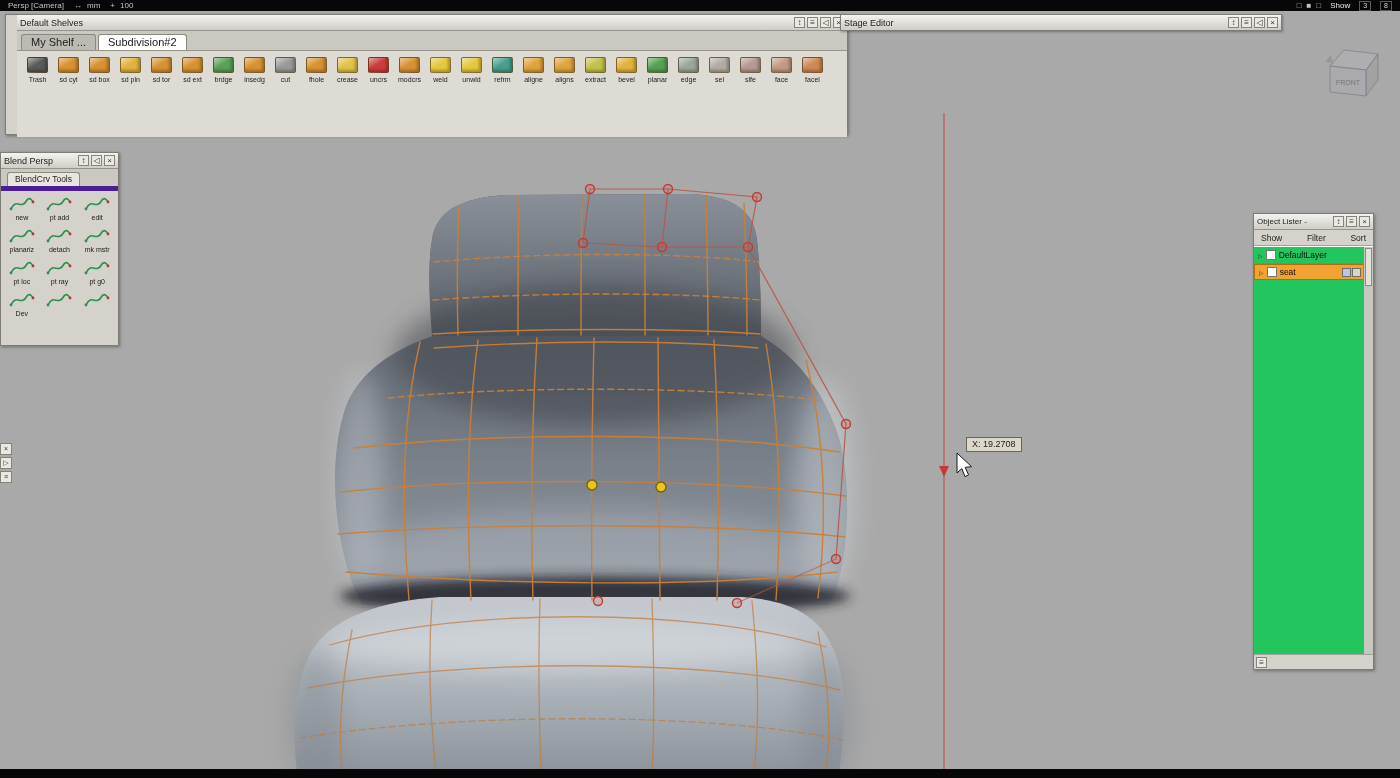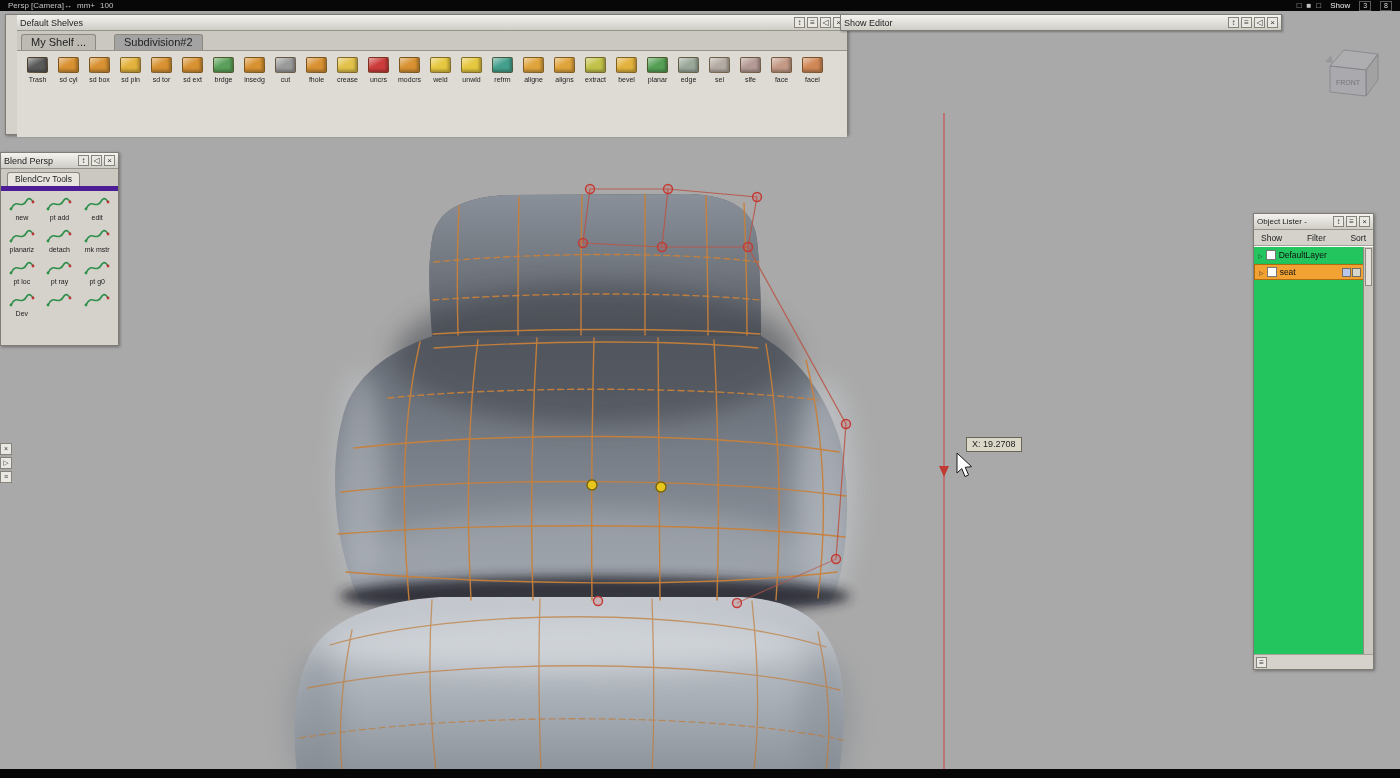--- a/index.html
+++ b/index.html
@@ -5,21 +5,21 @@
   html,body{margin:0;padding:0;}
   body{
     width:1400px;height:778px;position:relative;overflow:hidden;
     background:#a9a9a9;
     font-family:"Liberation Sans",sans-serif;
     -webkit-font-smoothing:antialiased;
   }
   
   .topbar{
     position:absolute;top:0;left:0;right:0;height:11px;background:#070707;
-    color:#c2c2c2;font-size:8px;display:flex;align-items:center;
+    color:#c2c2c2;font-size:8px;display:flex;align-items:center;gap:10px;
     padding:0 8px;z-index:40;line-height:11px;
   }
   .topbar .grp{display:flex;align-items:center;gap:5px;}
   .topbar .right{margin-left:auto;display:flex;align-items:center;gap:9px;}
   .topbar .numbox{border:1px solid #5a5a5a;padding:0 3px;font-size:7px;line-height:8px;color:#ddd;}
   .topbar .show{color:#eee;}
   .bottombar{position:absolute;bottom:0;left:0;right:0;height:9px;background:#070707;z-index:40;}
 
   
   .panel{
@@ -38,21 +38,21 @@
     font-size:8px;line-height:10px;text-align:center;color:#333;box-sizing:border-box;
   }
 
   
   .shelves{left:5px;top:14px;width:830px;height:119px;padding-left:11px;}
   .tabs{display:flex;align-items:flex-end;gap:2px;height:17px;padding:2px 4px 0 4px;background:#cac8c1;border-bottom:1px solid #96948b;}
   .tab{
     font-size:11px;padding:1px 9px 2px;background:#bcbab2;color:#222;
     border:1px solid #8a887f;border-bottom:none;border-radius:3px 3px 0 0;
   }
-  .tab.active{background:#a3a3a3;margin-left:16px;}
+  .tab.active{background:#ffffff;}
   .shelf-body{background:#dddbd4;height:86px;padding:5px 3px 0 5px;box-sizing:border-box;}
   .shelf-row{display:flex;}
   .shelf-item{width:31px;text-align:center;flex:0 0 auto;}
   .glyph{
     width:19px;height:14px;margin:1px auto 3px;
     background:linear-gradient(150deg,rgba(255,255,255,.55),rgba(255,255,255,0) 45%),var(--c,#d89232);
     border:1px solid rgba(66,44,10,.6);border-radius:2px;
     box-shadow:inset -2px -2px 3px rgba(0,0,0,.28);
   }
   .shelf-item .lbl{font-size:7px;color:#1b1b1b;line-height:8px;}
@@ -492,21 +492,21 @@
         <circle cx="2" cy="14" r="1.4" fill="#2e8f4a"></circle>
         <circle cx="24" cy="7" r="1.4" fill="#b33"></circle>
       </svg>
       <div class="lbl"></div>
     </div>
     </div>
 </div>
 
 <div class="panel stageeditor">
   <div class="titlebar">
-    <span class="title">Show Editor</span>
+    <span class="title">Stage Editor</span>
     <span class="winbtns">
       <span class="winbtn">↕</span>
       <span class="winbtn">≡</span>
       <span class="winbtn">◁</span>
       <span class="winbtn">×</span>
     </span>
   </div>
 </div>
 
 <div class="panel objlister">

